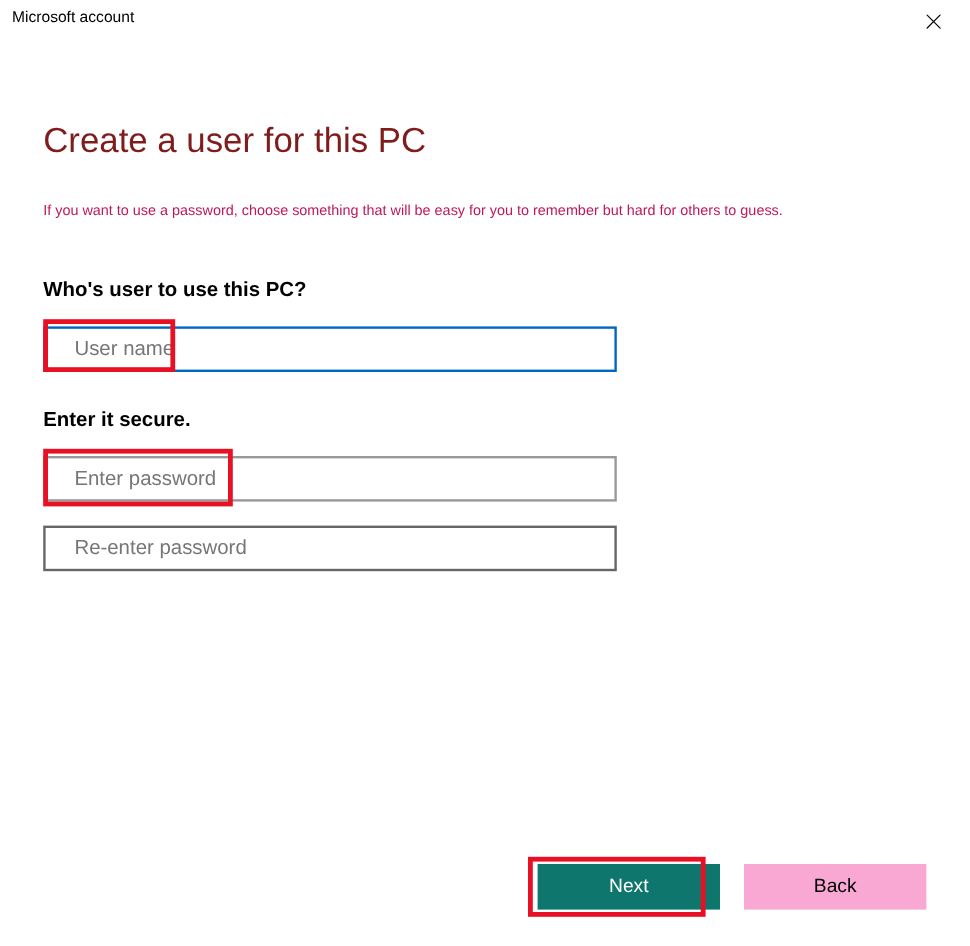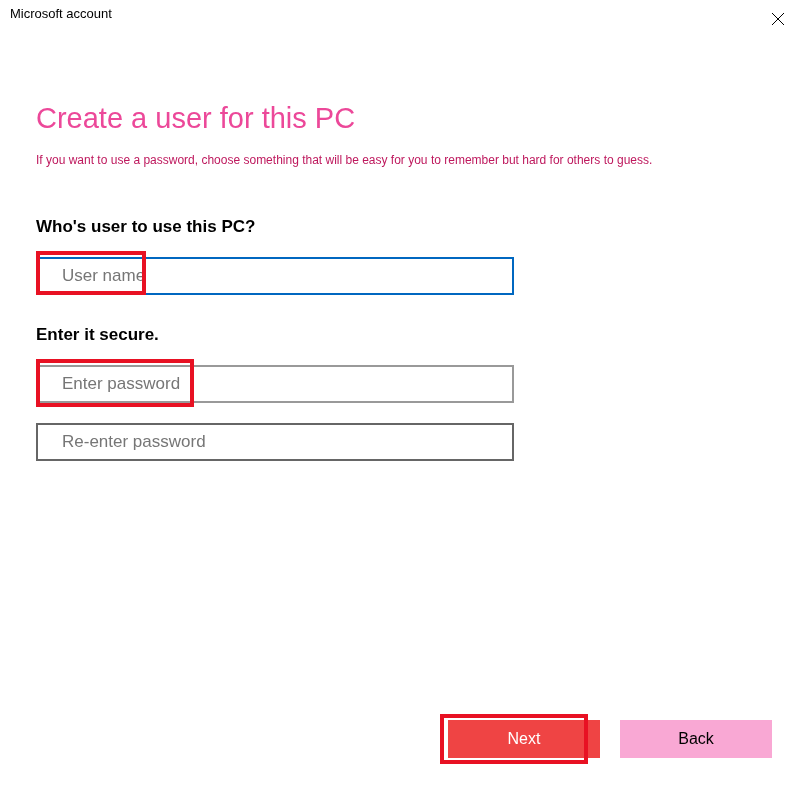--- a/index.html
+++ b/index.html
@@ -37,22 +37,22 @@
     .close-btn svg {
       width: 12px;
       height: 12px;
     }
     .content {
       padding: 70px 36px 0 36px;
     }
     .heading {
       font-size: 29px;
       font-weight: 400;
-      color: #ec4899;
-      margin-bottom: 17px;
+      color: #7f1d1d;
+      margin-bottom: 32px;
     }
     .description {
       font-size: 12px;
       color: #be185d;
       line-height: 1.4;
       margin-bottom: 48px;
     }
     .section-label {
       font-size: 17px;
       font-weight: 600;
@@ -111,21 +111,21 @@
     }
     .btn {
       width: 152px;
       height: 38px;
       border: none;
       font-size: 16px;
       font-family: inherit;
       cursor: pointer;
     }
     .btn-primary {
-      background: #ef4444;
+      background: #0f766e;
       color: #fff;
     }
     .btn-secondary {
       background: #f9a8d4;
       color: #000;
     }
     .btn-wrap {
       position: relative;
     }
     .hl-next {

